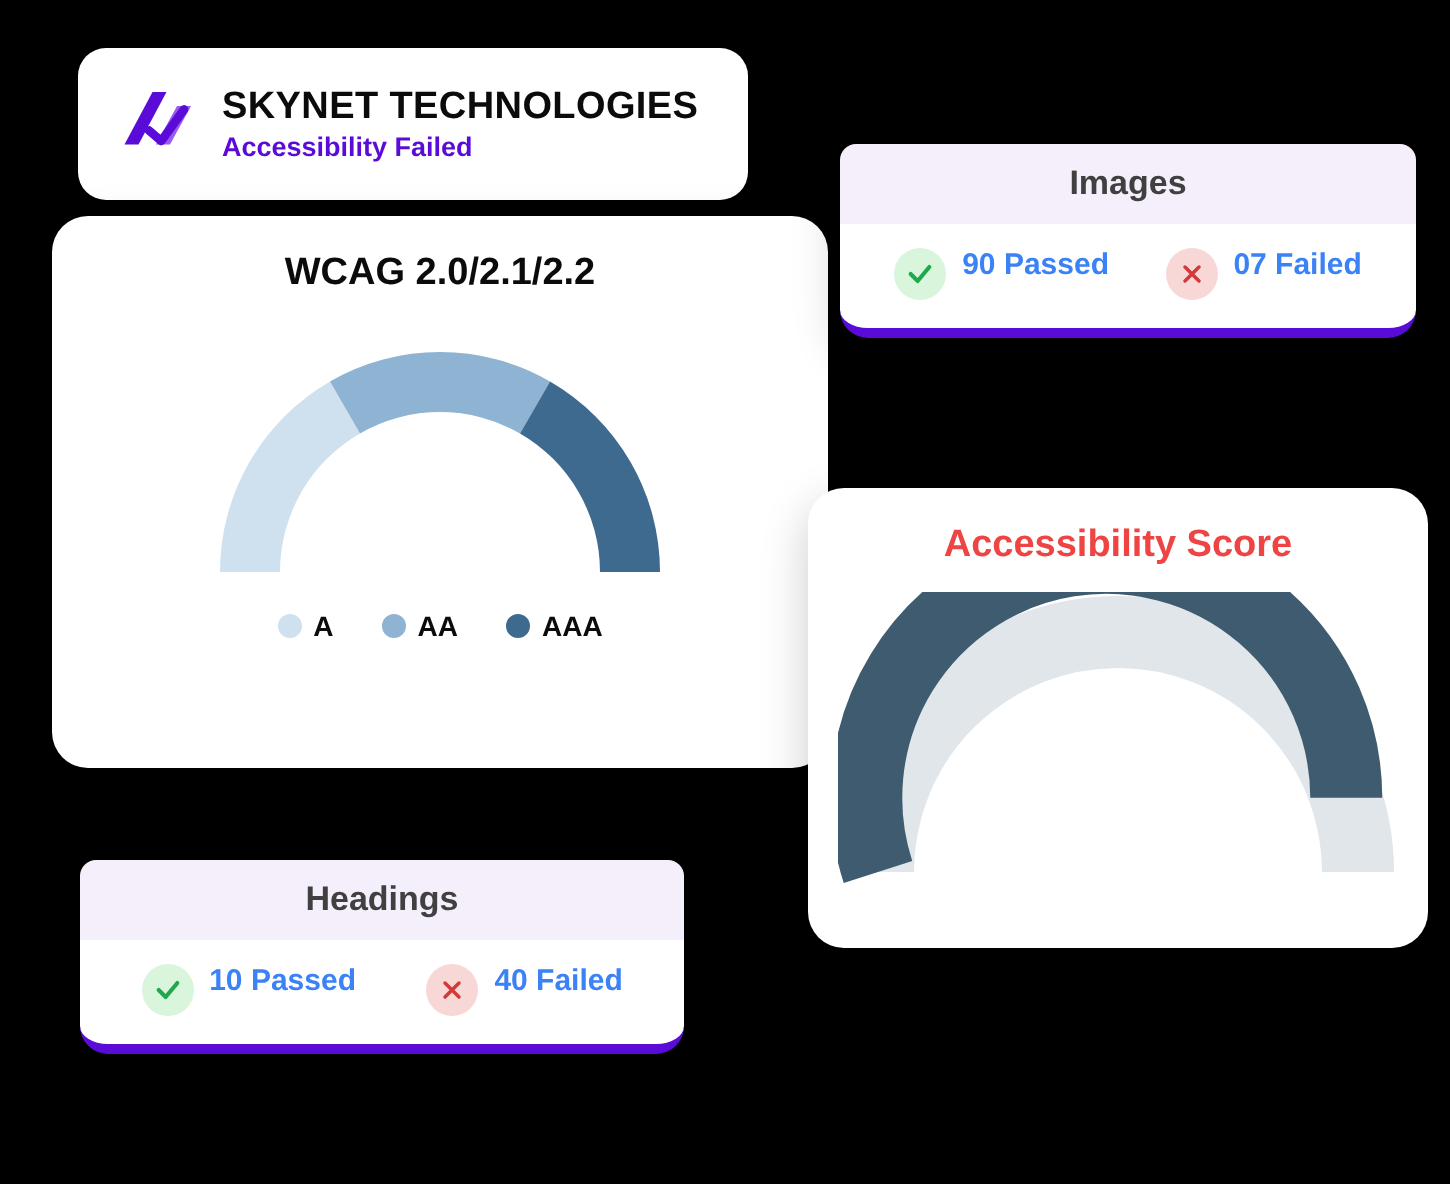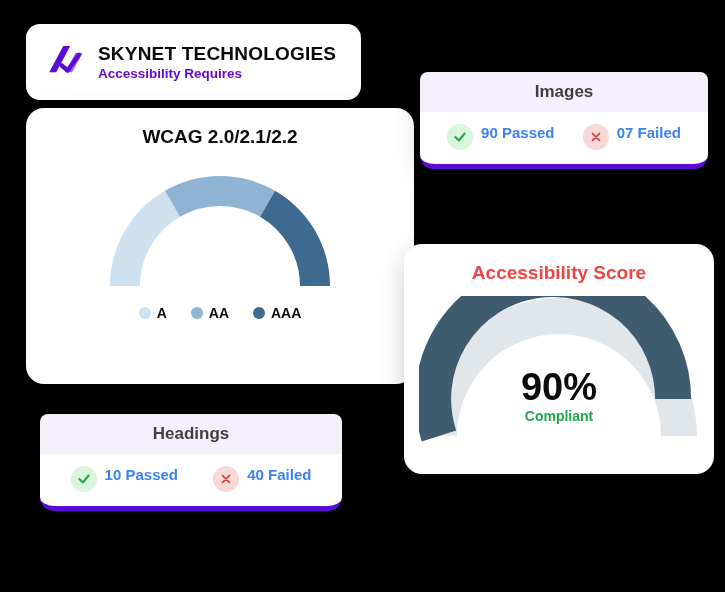--- a/index.html
+++ b/index.html
@@ -1,34 +1,34 @@
 <!DOCTYPE html>
 <html><head>
 <meta charset="utf-8">
 <style>
 * { margin: 0; padding: 0; box-sizing: border-box; }
 body { font-family: -apple-system, BlinkMacSystemFont, 'Segoe UI', Arial, sans-serif; background: #000; width: 725px; height: 592px; position: relative; overflow: hidden; }
 
-.brand-card { position: absolute; left: 26px; top: 24px; width: 335px; height: 76px; background: #fff; border-radius: 14px; box-shadow: 0 6px 20px rgba(0,0,0,.15); display: flex; align-items: center; padding: 0 18px; gap: 12px; }
+.brand-card { position: absolute; left: 39px; top: 24px; width: 335px; height: 76px; background: #fff; border-radius: 14px; box-shadow: 0 6px 20px rgba(0,0,0,.15); display: flex; align-items: center; padding: 0 18px; gap: 12px; }
 .brand-text { display: flex; flex-direction: column; }
 .brand-title { font-size: 19px; font-weight: 800; letter-spacing: .2px; color: #0b0b0b; }
 .brand-sub { font-size: 13.5px; font-weight: 700; color: #5b0bd8; margin-top: 1px; }
 
 .wcag-card { position: absolute; left: 26px; top: 108px; width: 388px; height: 276px; background: #fff; border-radius: 18px; box-shadow: 0 8px 24px rgba(0,0,0,.2); padding: 18px 18px 10px; text-align: center; }
 .wcag-title { font-size: 19px; font-weight: 800; color: #0b0b0b; margin-bottom: 8px; }
 .gauge-wrap { position: relative; width: 260px; height: 135px; margin: 0 auto; }
 .gauge-center { position: absolute; left: 0; right: 0; top: 54px; text-align: center; }
 .gauge-num { font-size: 36px; font-weight: 900; color: #0b0b0b; line-height: 1; }
 .gauge-sub { font-size: 14px; font-weight: 700; color: #e08a1e; margin-top: 2px; }
 .legend { display: flex; justify-content: center; gap: 24px; margin-top: 14px; }
 .legend-item { display: flex; align-items: center; gap: 6px; font-size: 14px; font-weight: 800; color: #0b0b0b; }
 .dot { width: 12px; height: 12px; border-radius: 50%; display: inline-block; }
 
 .stat-card { position: absolute; background: #fff; border-radius: 14px; box-shadow: 0 8px 24px rgba(0,0,0,.2); padding: 16px 18px 14px; border-bottom: 5px solid #5b0bd8; }
-.stat-card.headings { left: 40px; top: 414px; width: 302px; }
+.stat-card.headings { left: 40px; top: 430px; width: 302px; }
 .stat-card.images { left: 420px; top: 72px; width: 288px; }
 .stat-head { background: #f5effc; border-radius: 8px 8px 0 0; margin: -16px -18px 12px; padding: 10px 0; text-align: center; font-size: 17px; font-weight: 800; color: #404040; }
 .stat-row { display: flex; justify-content: space-around; align-items: center; gap: 10px; }
 .stat-item { display: flex; align-items: flex-start; gap: 8px; font-size: 15px; font-weight: 600; color: #3b82f6; }
 .icon-circ { width: 26px; height: 26px; border-radius: 50%; display: flex; align-items: center; justify-content: center; }
 .icon-pass { background: #d9f5dc; }
 .icon-fail { background: #f8d7d7; }
 
 .score-card { position: absolute; left: 404px; top: 244px; width: 310px; height: 230px; background: #fff; border-radius: 18px; box-shadow: 0 8px 24px rgba(0,0,0,.2); padding: 18px 12px 6px; text-align: center; }
 .score-title { font-size: 19px; font-weight: 800; color: #ef4444; margin-bottom: 12px; }
@@ -43,21 +43,21 @@
 <div class="brand-card">
   <span>
     <svg width="42" height="42" viewBox="0 0 48 48">
       <path d="M6 38 L22 8 L30 8 L14 38 Z" fill="#5b0bd8"></path>
       <path d="M24 38 L36 16 L44 16 L32 38 Z" fill="#9a5cf0"></path>
       <path d="M20 30 L27 36 L40 18" stroke="#5b0bd8" stroke-width="5" fill="none" stroke-linecap="round" stroke-linejoin="round"></path>
     </svg>
   </span>
   <div class="brand-text">
     <div class="brand-title">SKYNET TECHNOLOGIES</div>
-    <div class="brand-sub">Accessibility Requires</div>
+    <div class="brand-sub">Accessibility Failed</div>
   </div>
 </div>
 
 <div class="wcag-card">
   <div class="wcag-title">WCAG 2.0/2.1/2.2</div>
   <div class="gauge-wrap">
     <svg width="260" height="135" viewBox="0 0 260 135">
       <g transform="translate(130,130)">
         <path d="M -110 0 A110 110 0 0 1 -55 -95.26 L -40 -69.28 A80 80 0 0 0 -80 0 Z" fill="#cfe1ef"></path>
         <path d="M -55 -95.26 A110 110 0 0 1 55 -95.26 L 40 -69.28 A80 80 0 0 0 -40 -69.28 Z" fill="#8fb3d3"></path>
@@ -129,18 +129,14 @@
 
 <div class="score-card">
   <div class="score-title">Accessibility Score</div>
   <div class="score-gauge">
     <svg width="280" height="146" viewBox="0 0 280 146">
       <g transform="translate(140,140)">
         <path d="M -120 0 A120 120 0 0 1 120 0" stroke="#e0e6ea" stroke-width="36" fill="none"></path>
         <path id="score-arc" d="M -120 0 A120 120 0 1 1 114.13 -37.08" stroke="#3f5b70" stroke-width="36" fill="none"></path>
       </g>
     </svg>
-    <div class="score-center">
-      <div class="score-num">90%</div>
-      <div class="score-sub">Compliant</div>
-    </div>
   </div>
 </div>
 
 </body></html>

